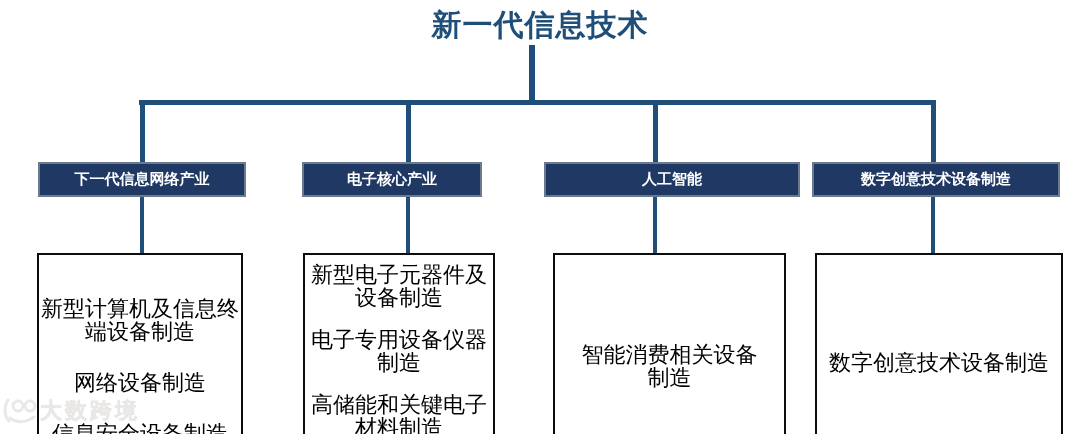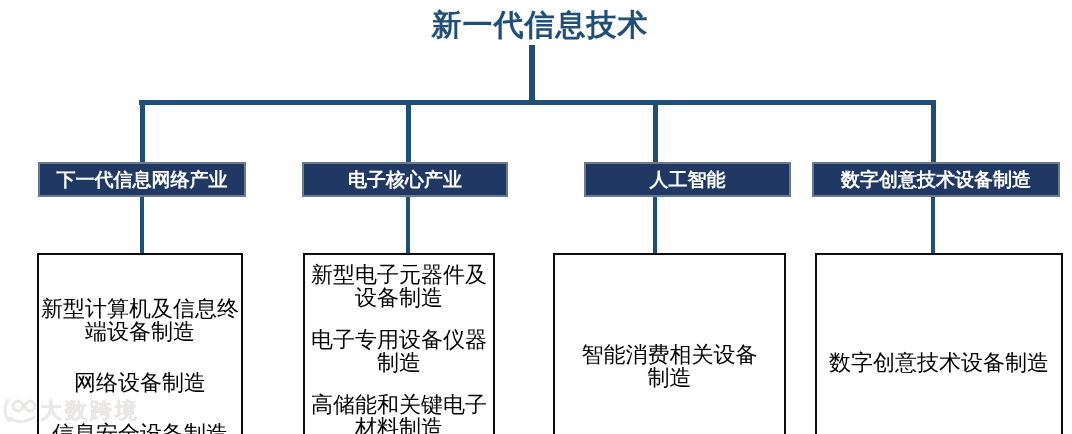--- a/index.html
+++ b/index.html
@@ -12,21 +12,21 @@
     position:absolute;top:5px;left:540px;transform:translateX(-50%);
     font-size:30px;font-weight:bold;color:var(--line,#1F4E79);
     white-space:nowrap;letter-spacing:1px;
   }
   .vline,.hline{position:absolute;background:var(--line,#1F4E79);}
   .branch-header{
     position:absolute;top:162px;height:35px;
     background:var(--hdr,#1F3864);
     border:2px solid var(--hdrBorder,#6B7B8D);
     box-sizing:border-box;
-    color:#ffffff;font-size:19px;font-weight:bold;
+    color:#ffffff;font-size:15px;font-weight:bold;
     display:flex;align-items:center;justify-content:center;
     white-space:nowrap;
   }
   .content-box{
     position:absolute;top:253px;height:195px;
     background:#ffffff;border:2px solid #0d0d0d;box-sizing:border-box;
     display:flex;flex-direction:column;align-items:center;
   }
   .content-item{
     font-size:22px;line-height:23px;color:#000000;
@@ -56,32 +56,32 @@
       <div class="vline" style="left: 140px; top: 100px; width: 5px; height: 62px;"></div>
       <div class="branch-header" style="left: 38px; width: 208px;">下一代信息网络产业</div>
       <div class="vline" style="left: 140px; top: 197px; width: 4px; height: 56px;"></div>
       <div class="content-box" style="left: 37px; width: 206px; padding-top: 42px; row-gap: 28px;">
         <div class="content-item">新型计算机及信息终
 端设备制造</div>
         <div class="content-item">网络设备制造</div>
         <div class="content-item">信息安全设备制造</div>
       </div>
       <div class="vline" style="left: 406px; top: 100px; width: 5px; height: 62px;"></div>
-      <div class="branch-header" style="left: 302px; width: 206px;">电子核心产业</div>
+      <div class="branch-header" style="left: 302px; width: 180px;">电子核心产业</div>
       <div class="vline" style="left: 406px; top: 197px; width: 4px; height: 56px;"></div>
       <div class="content-box" style="left: 303px; width: 192px; padding-top: 8px; row-gap: 19px;">
         <div class="content-item">新型电子元器件及
 设备制造</div>
         <div class="content-item">电子专用设备仪器
 制造</div>
         <div class="content-item">高储能和关键电子
 材料制造</div>
       </div>
       <div class="vline" style="left: 653px; top: 100px; width: 5px; height: 62px;"></div>
-      <div class="branch-header" style="left: 584px; width: 207px;">人工智能</div>
+      <div class="branch-header" style="left: 544px; width: 256px;">人工智能</div>
       <div class="vline" style="left: 653px; top: 197px; width: 4px; height: 56px;"></div>
       <div class="content-box" style="left: 553px; width: 233px; padding-top: 88px; row-gap: 0px;">
         <div class="content-item">智能消费相关设备
 制造</div>
       </div>
       <div class="vline" style="left: 931px; top: 100px; width: 5px; height: 62px;"></div>
       <div class="branch-header" style="left: 812px; width: 248px;">数字创意技术设备制造</div>
       <div class="vline" style="left: 931px; top: 197px; width: 4px; height: 56px;"></div>
       <div class="content-box" style="left: 815px; width: 248px; padding-top: 96px; row-gap: 0px;">
         <div class="content-item">数字创意技术设备制造</div>

